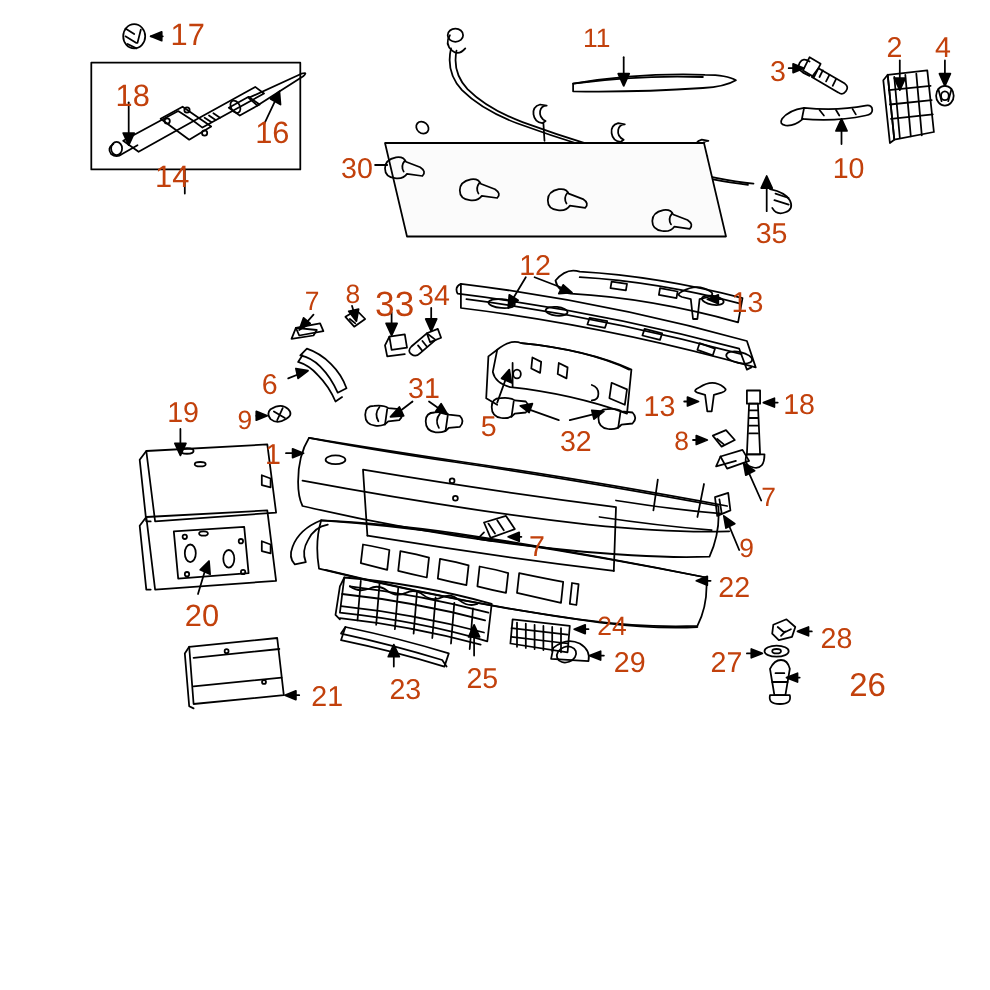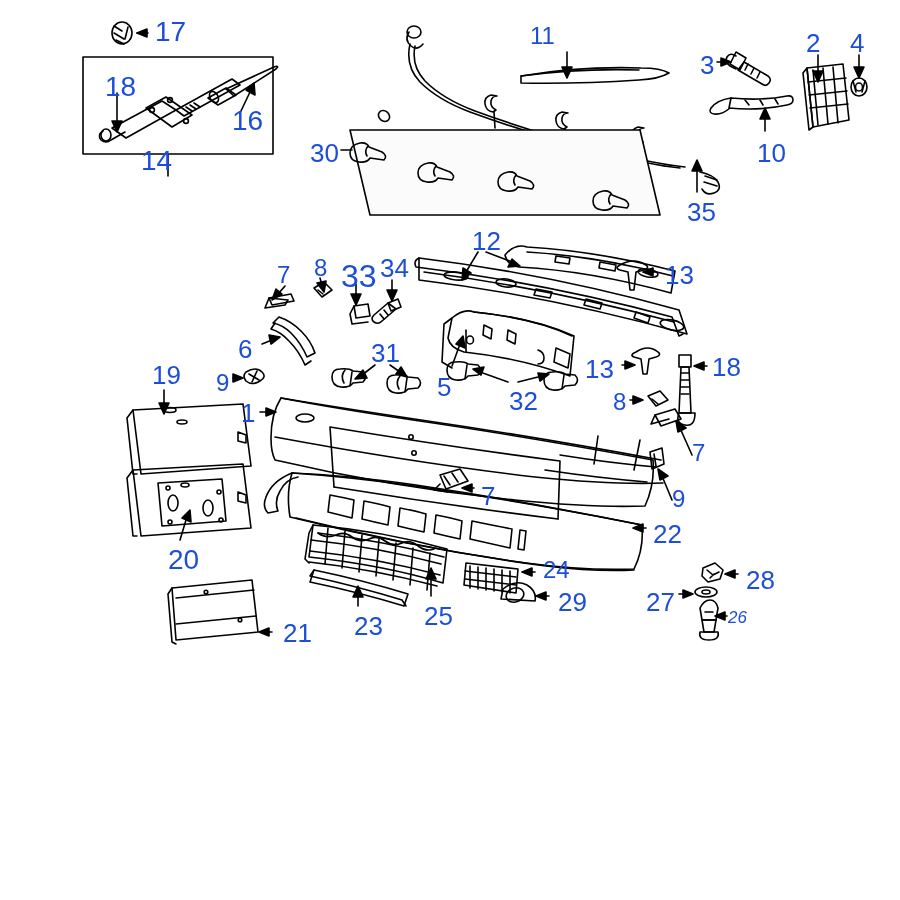--- a/index.html
+++ b/index.html
@@ -3,21 +3,21 @@
 <meta charset="utf-8">
 <style>
   html,body{margin:0;padding:0;background:#fff;}
   body{width:900px;height:900px;position:relative;overflow:hidden;
        font-family:"Liberation Sans",sans-serif;color:#000;}
 
   #diagram{position:absolute;left:0;top:0;width:900px;height:660px;}
   #diagram svg{position:absolute;left:0;top:0;}
 
   .cal{position:absolute;font-family:"Liberation Sans",sans-serif;
-       font-weight:400;color:#1d4ed8;line-height:1;white-space:nowrap;}
+       font-weight:400;color:#c2410c;line-height:1;white-space:nowrap;}
 
   
   .photo-panel{position:absolute;top:655px;height:245px;}
   #panel-left{left:0;width:450px;}
   #panel-right{left:450px;width:450px;}
 </style>
 </head>
 <body>
 
 <div id="diagram">
@@ -537,21 +537,21 @@
     <div class="cal" style="left: 232px; top: 107px; font-size: 28px;">16</div>
     <div class="cal" style="left: 155px; top: 18px; font-size: 28px;">17</div>
     <div class="cal" style="left: 712px; top: 354px; font-size: 26px;">18</div>
     <div class="cal" style="left: 152px; top: 362px; font-size: 26px;">19</div>
     <div class="cal" style="left: 168px; top: 546px; font-size: 28px;">20</div>
     <div class="cal" style="left: 283px; top: 620px; font-size: 26px;">21</div>
     <div class="cal" style="left: 653px; top: 521px; font-size: 26px;">22</div>
     <div class="cal" style="left: 354px; top: 613px; font-size: 26px;">23</div>
     <div class="cal" style="left: 543px; top: 558px; font-size: 24px;">24</div>
     <div class="cal" style="left: 424px; top: 603px; font-size: 26px;">25</div>
-    <div class="cal" style="left: 728px; top: 609px; font-size: 17px; font-style: italic;">26</div>
+    <div class="cal" style="left: 772px; top: 609px; font-size: 30px;">26</div>
     <div class="cal" style="left: 646px; top: 589px; font-size: 26px;">27</div>
     <div class="cal" style="left: 746px; top: 567px; font-size: 26px;">28</div>
     <div class="cal" style="left: 558px; top: 589px; font-size: 26px;">29</div>
     <div class="cal" style="left: 310px; top: 140px; font-size: 26px;">30</div>
     <div class="cal" style="left: 371px; top: 340px; font-size: 26px;">31</div>
     <div class="cal" style="left: 509px; top: 388px; font-size: 26px;">32</div>
     <div class="cal" style="left: 341px; top: 260px; font-size: 32px;">33</div>
     <div class="cal" style="left: 380px; top: 255px; font-size: 26px;">34</div>
     <div class="cal" style="left: 687px; top: 199px; font-size: 26px;">35</div>
   </div>

